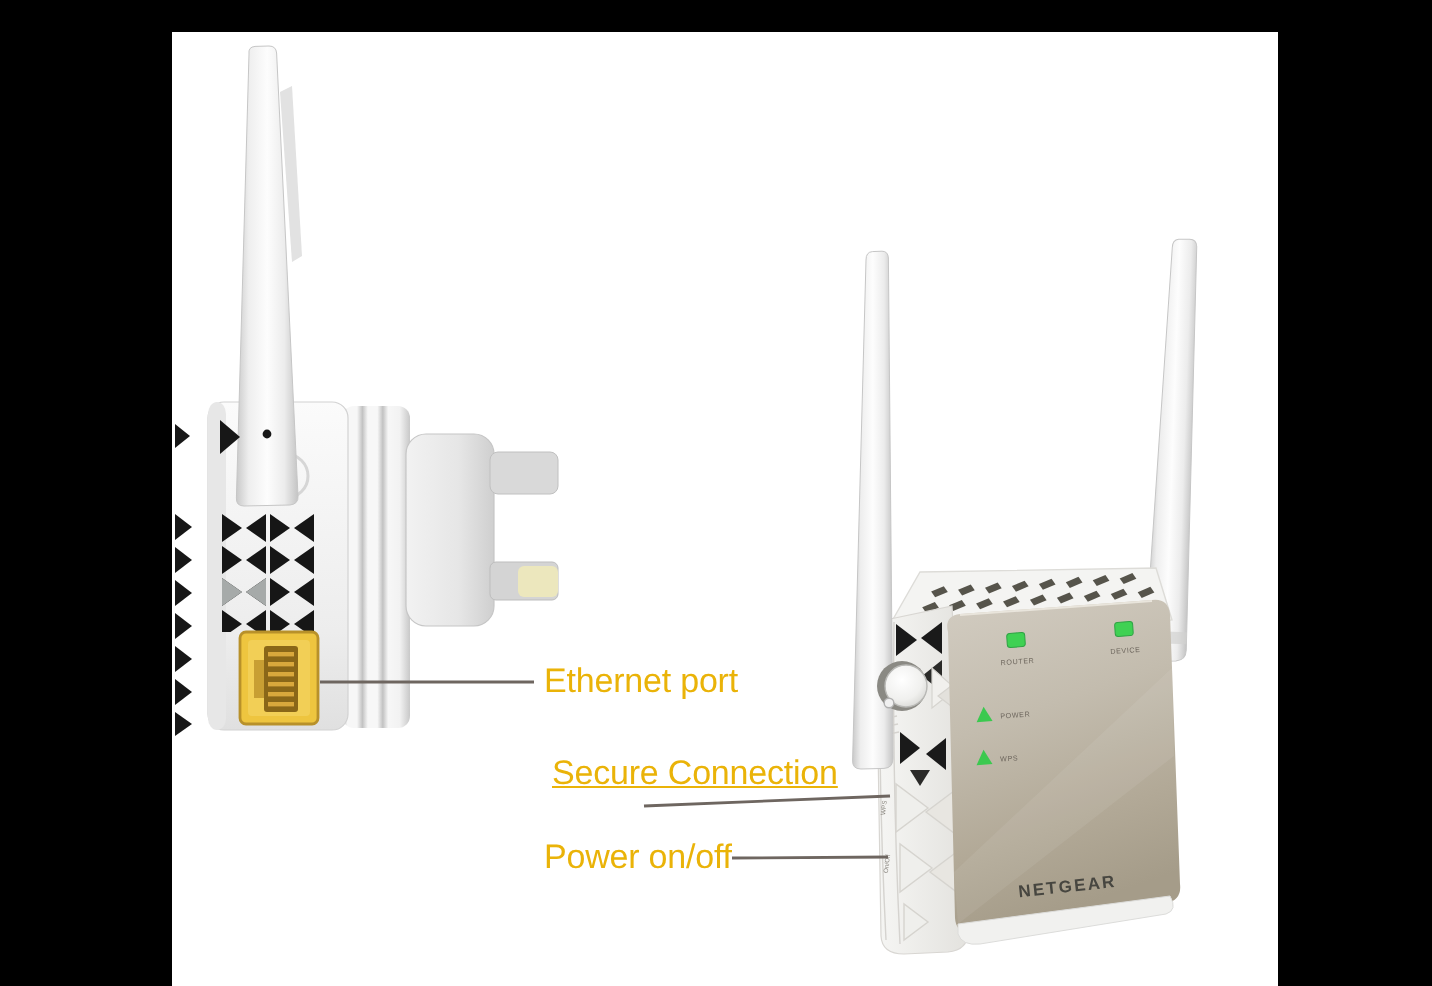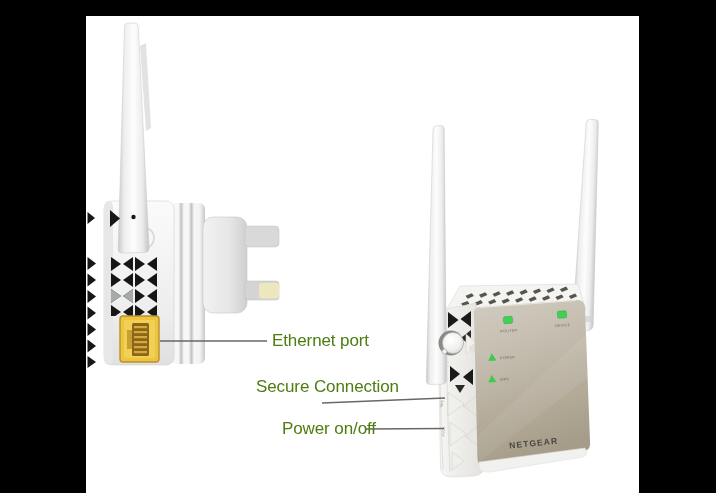--- a/index.html
+++ b/index.html
@@ -3,26 +3,26 @@
 <meta charset="utf-8">
 <style>
   html,body{margin:0;padding:0;background:#000;}
   .stage{
     position:relative;width:716px;height:493px;background:#000;overflow:hidden;
     font-family:"Liberation Sans",sans-serif;
   }
   .canvas{position:absolute;left:86px;top:16px;width:553px;height:477px;background:#fff;}
   svg.art{position:absolute;left:0;top:0;width:716px;height:493px;}
   .callout-label{
-    position:absolute;color:#4d7c0f;font-size:17px;line-height:21px;
+    position:absolute;color:#eab308;font-size:17px;line-height:21px;
     letter-spacing:-0.1px;white-space:nowrap;
   }
   #lbl-ethernet{left:272px;top:330px;}
-  #lbl-secure{left:256px;top:376px;}
-  #lbl-power{left:282px;top:418px;}
+  #lbl-secure{left:276px;top:376px;text-decoration:underline;}
+  #lbl-power{left:272px;top:418px;}
   .svg-micro{font-family:"Liberation Sans",sans-serif;}
 </style>
 </head>
 <body>
 
 <div class="stage">
   <div class="canvas"></div>
 
   <svg class="art" viewBox="0 0 716 493">
     <defs>

